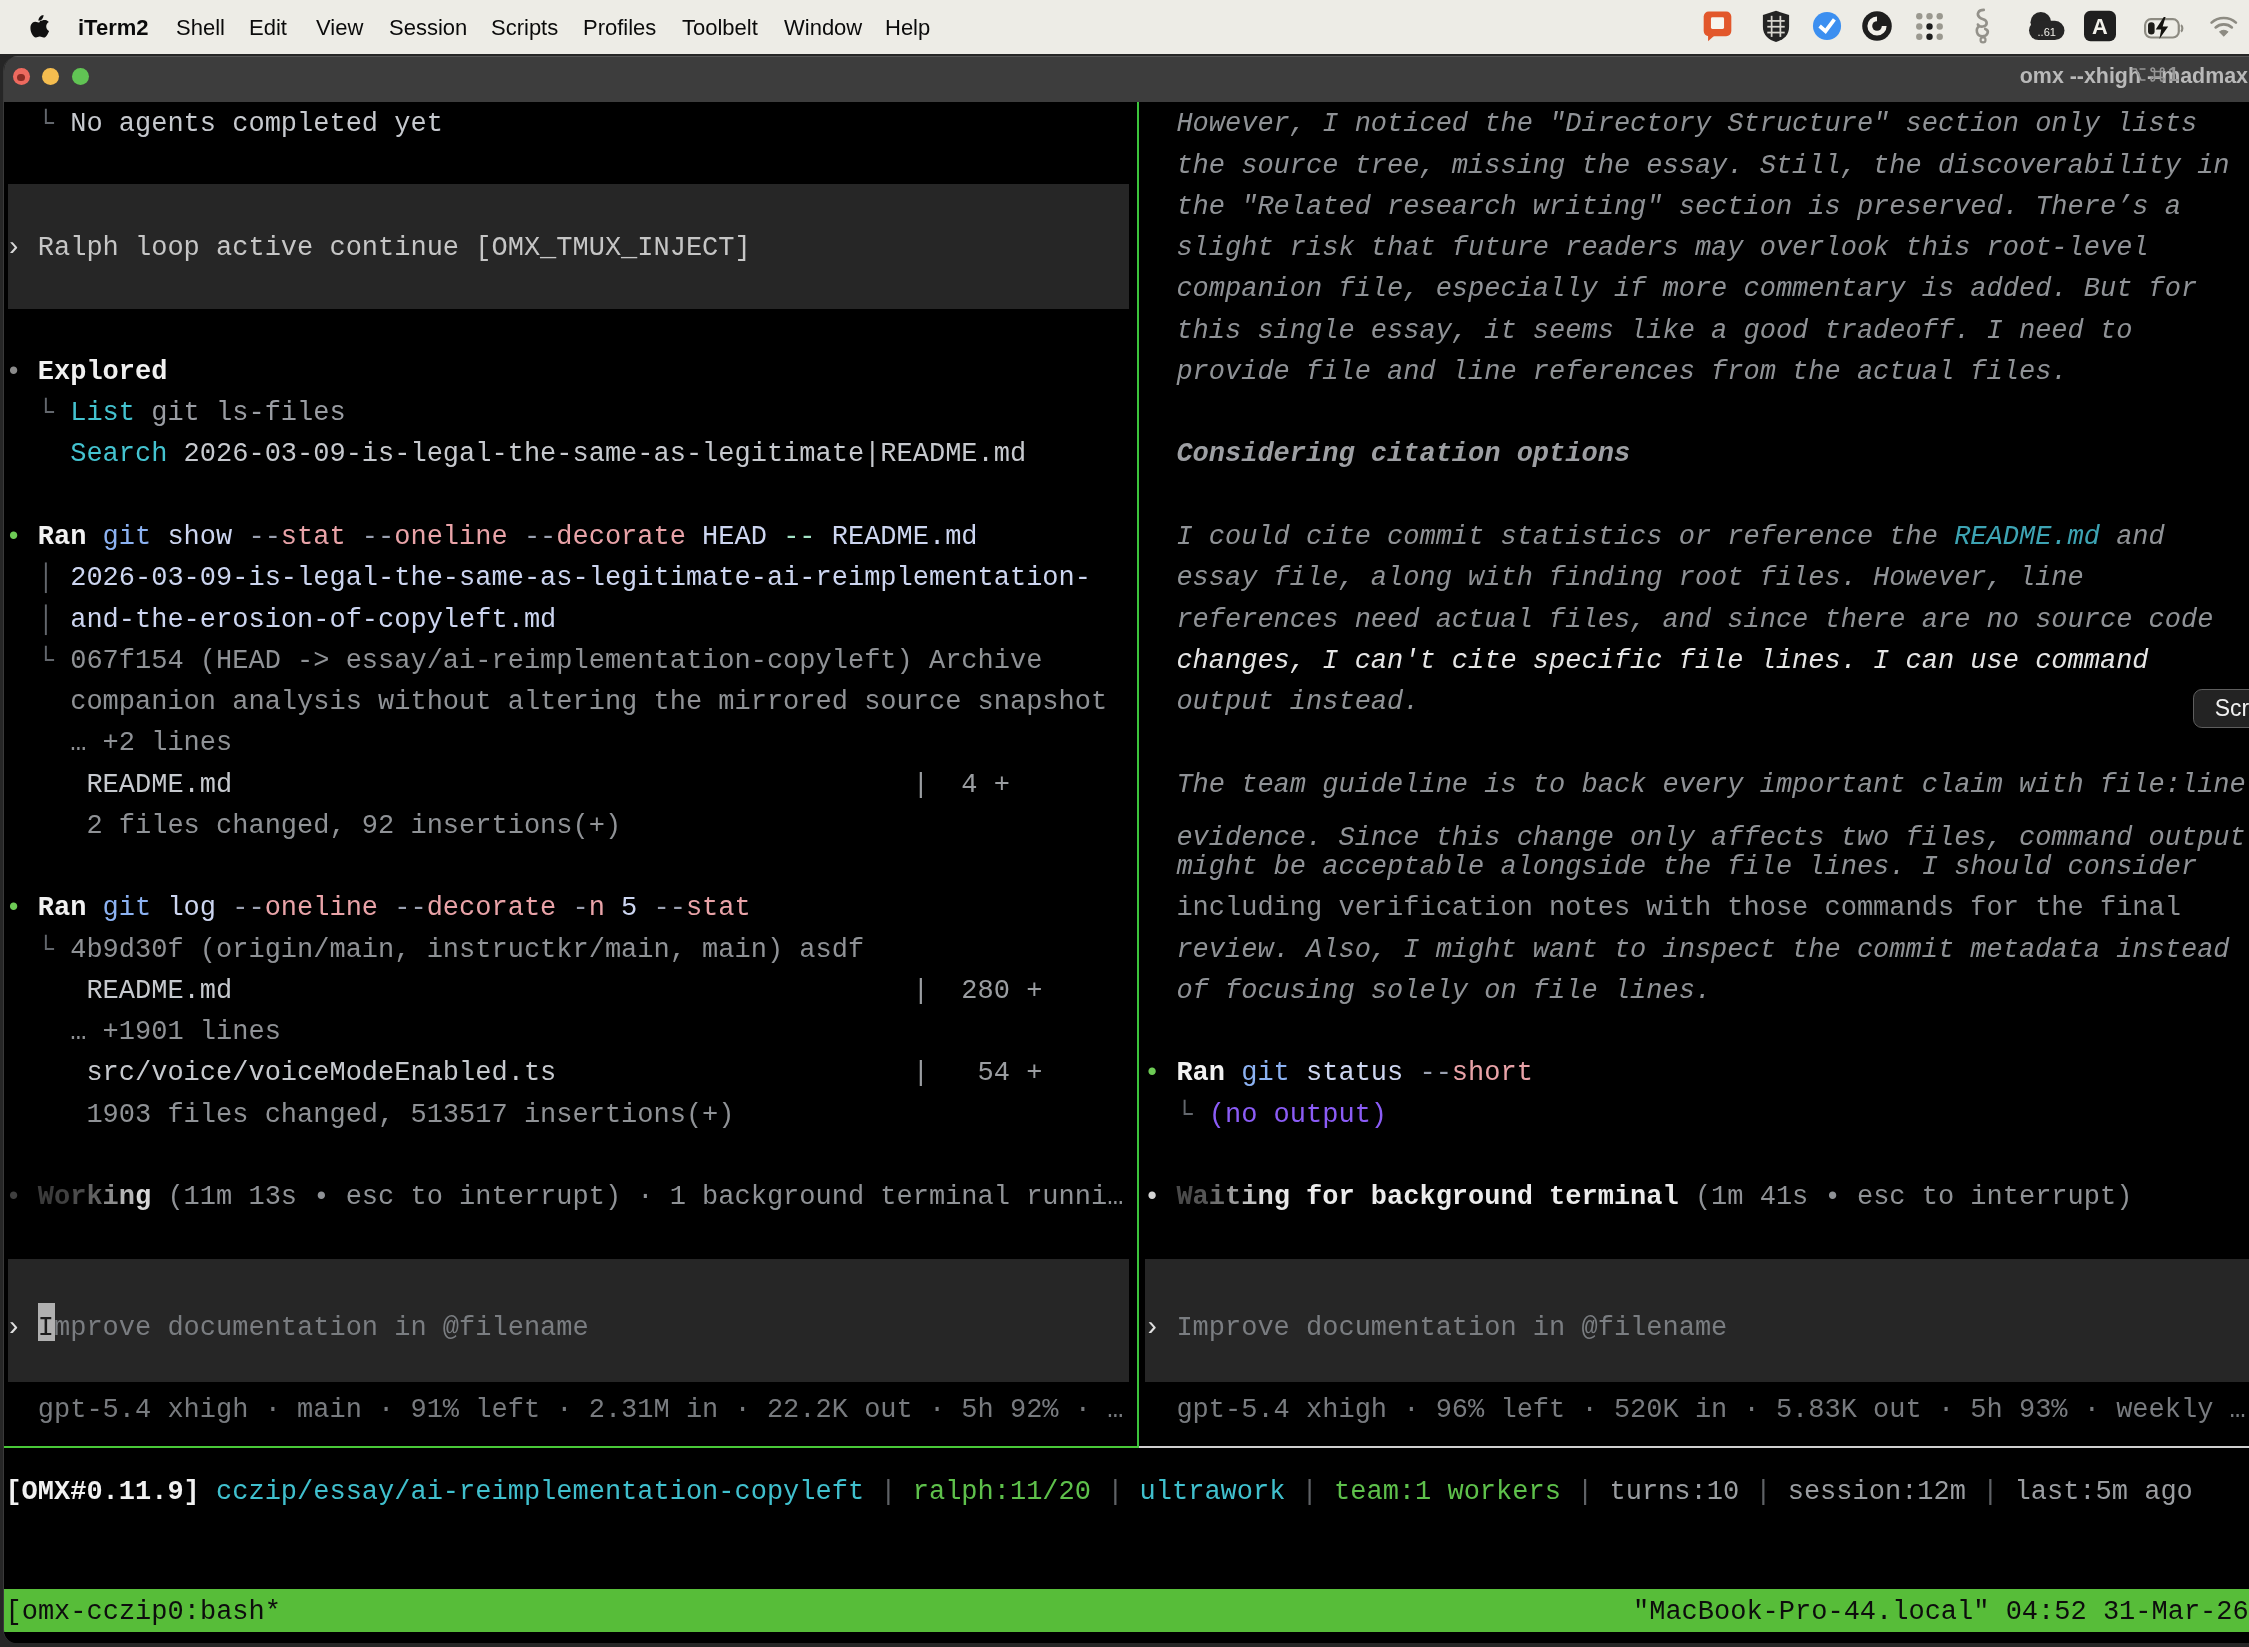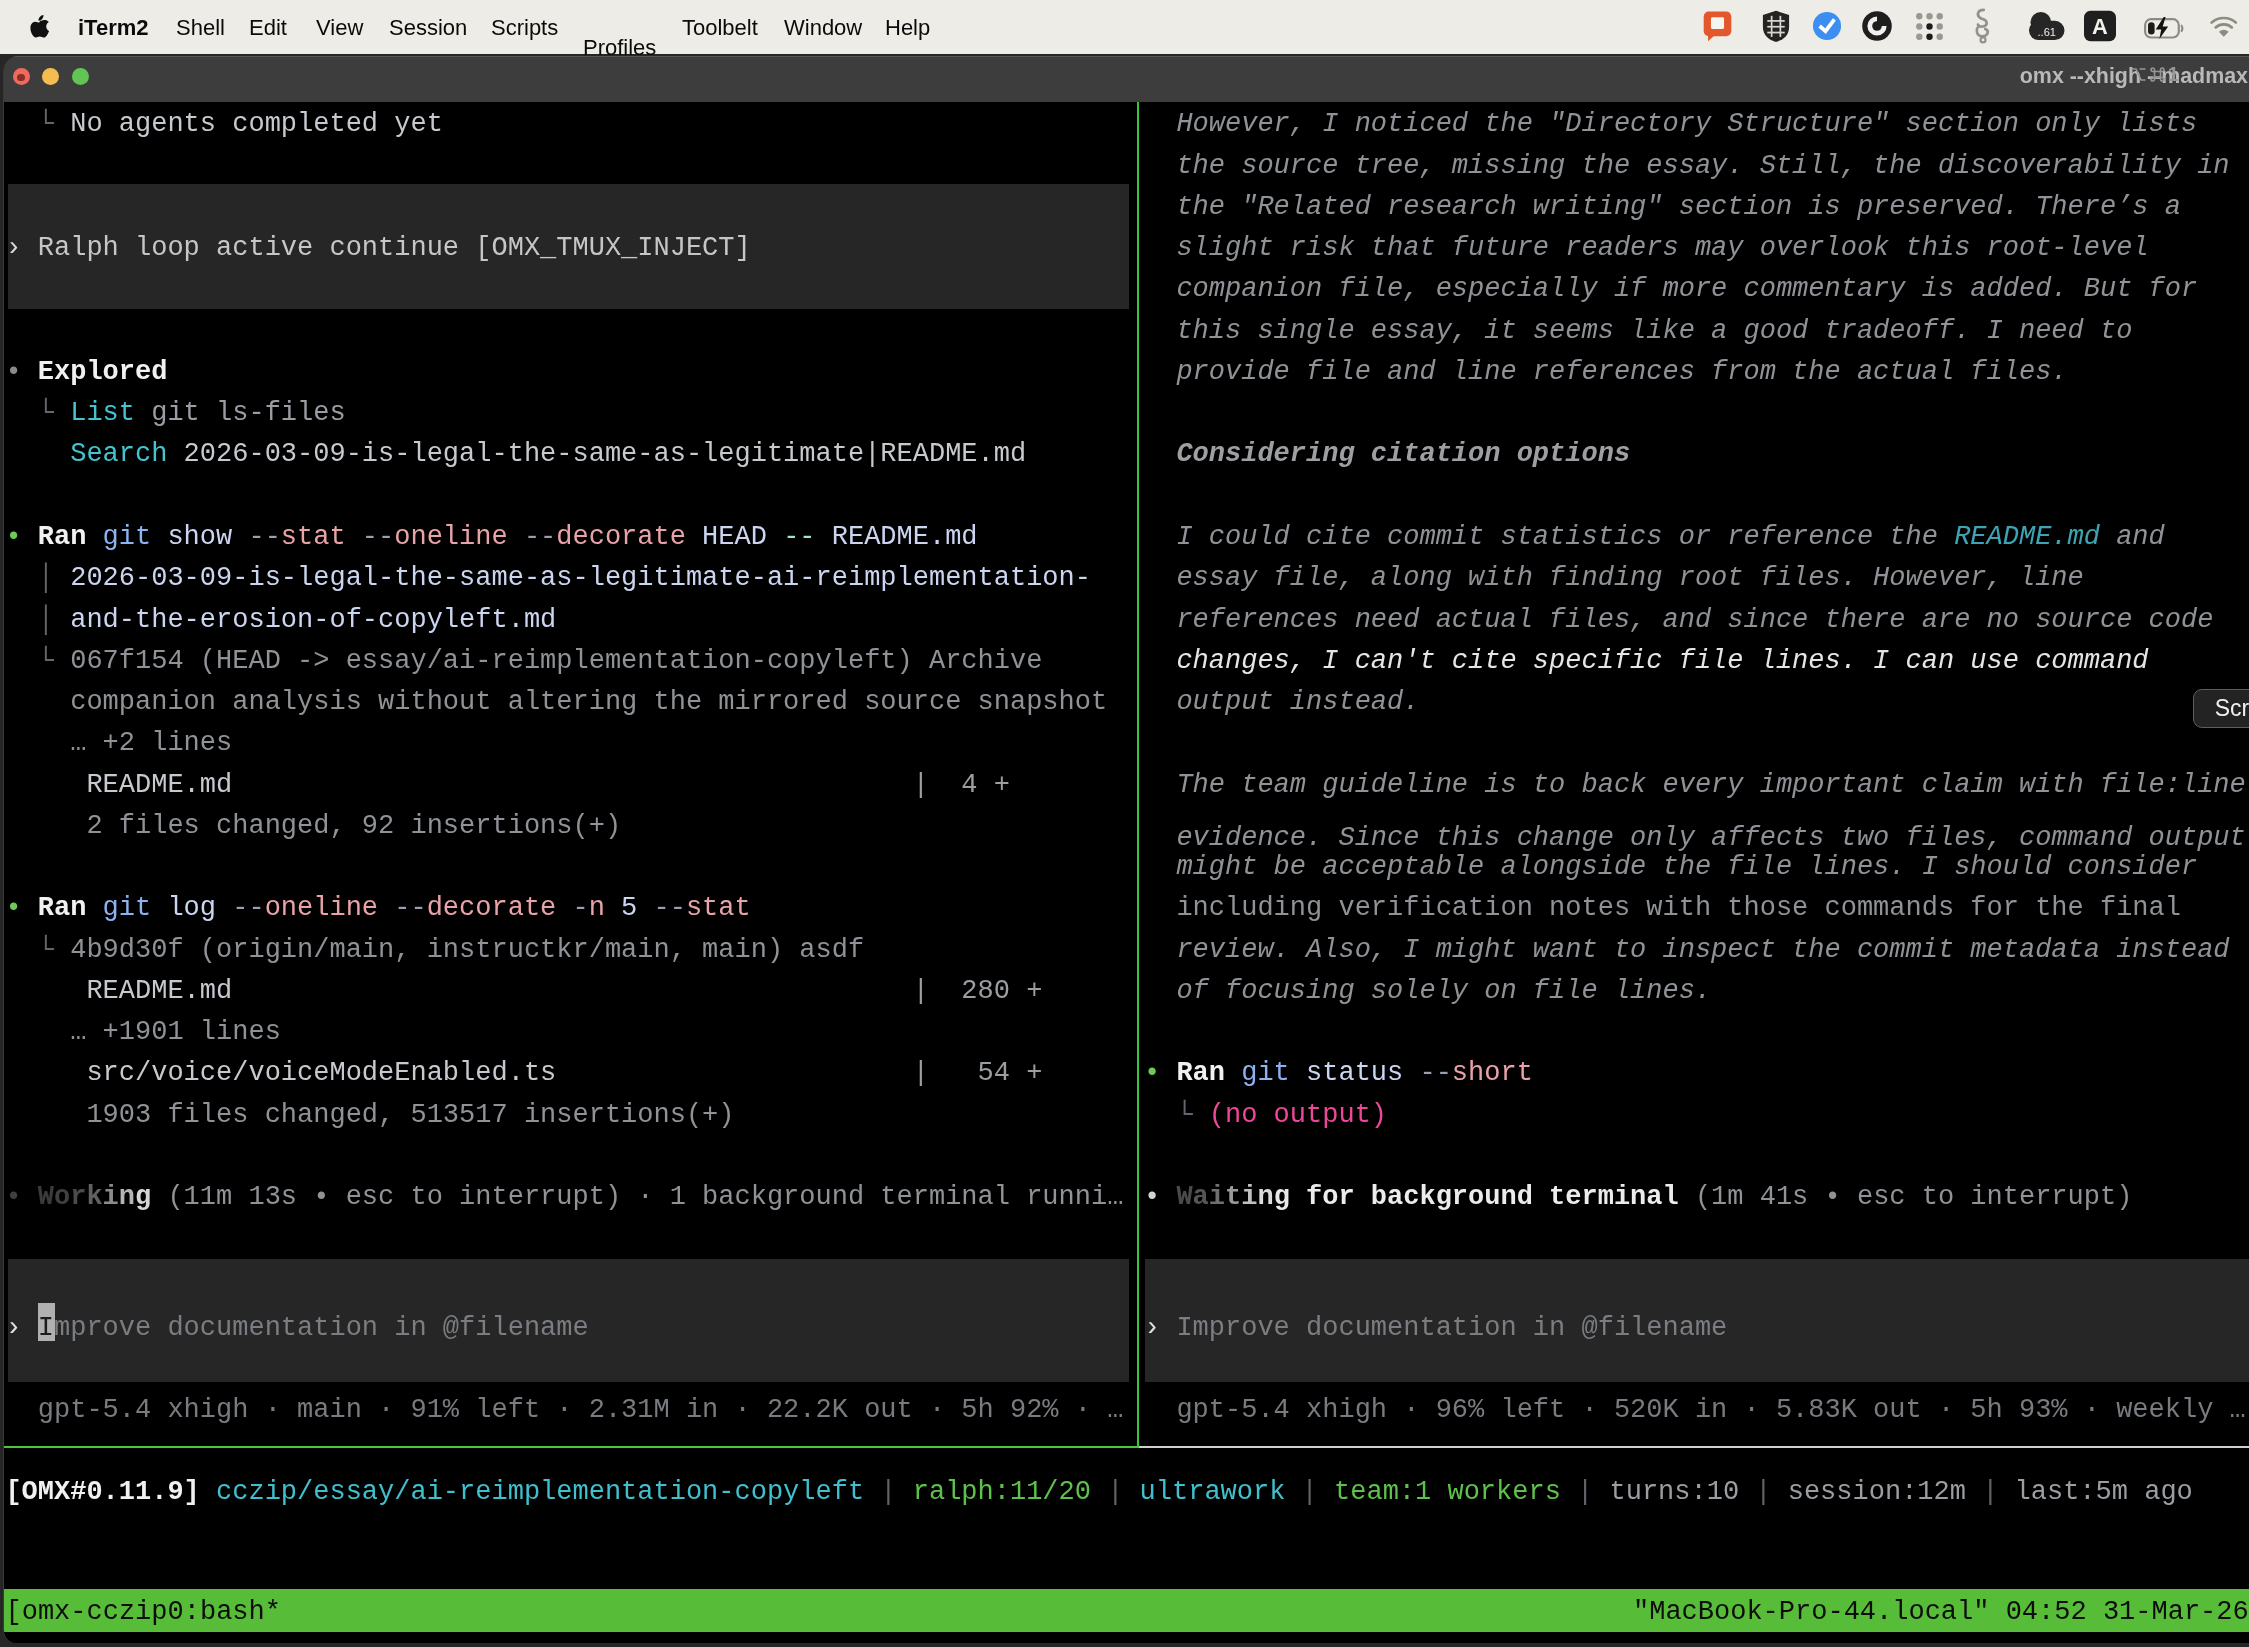--- a/index.html
+++ b/index.html
@@ -28,21 +28,21 @@
 <path fill="#111" d="M18.5 0c.2 2-.6 3.9-1.8 5.3-1.2 1.4-3.2 2.5-5.1 2.4-.3-1.9.7-3.9 1.8-5.1C14.6 1.2 16.7.2 18.5 0z"></path>
 <path fill="#111" d="M25.5 23.3c-.9 2.1-1.4 3-2.6 4.8-1.7 2.6-4.1 5.9-7 5.9-2.6 0-3.3-1.7-6.8-1.7-3.5 0-4.3 1.7-6.9 1.7C-.7 34-3 31.1-4.7 28.5z" transform="translate(4.7 -2)" opacity="0"></path>
 <path fill="#111" d="M13.2 8.6c2 0 4.1-1.1 6.5-1.1 1 0 3.9.1 5.9 2.9-2.4 1.5-3.7 3.6-3.7 6.3 0 3.1 1.8 5.6 4.1 6.6-.6 1.8-1.3 3.2-2.4 4.8-1.5 2.2-3.1 4.5-5.4 4.5-2.2 0-2.9-1.4-5.5-1.4-2.6 0-3.4 1.4-5.5 1.4-2.3 0-4-2.4-5.5-4.6C-.4 24.2-1.3 19-0.1 15.1c.9-3 3.5-5.1 6.4-5.1 2.3 0 4.4 1.2 5.7 1.2z" transform="translate(1.2 -.6) scale(.96)"></path>
 </svg>
 <div class="mi" style="left:78px;font-weight:700;">iTerm2</div>
     <div class="mi" style="left:176px;">Shell</div>
     <div class="mi" style="left:249px;">Edit</div>
     <div class="mi" style="left:316px;">View</div>
     <div class="mi" style="left:389px;">Session</div>
     <div class="mi" style="left:491px;">Scripts</div>
-    <div class="mi" style="left:583px;margin-top:20px;">Profiles</div>
+    <div class="mi" style="left:583px;">Profiles</div>
     <div class="mi" style="left:682px;">Toolbelt</div>
     <div class="mi" style="left:784px;">Window</div>
     <div class="mi" style="left:885px;">Help</div>
 
 <div class="ic" style="left:1702px;top:10.3px;width:31px;height:32px">
  <svg width="31" height="32" viewBox="0 0 42 44">
   <rect x="2" y="2" width="38" height="34" rx="7" fill="#e2572b"></rect>
   <rect x="12" y="10" width="18" height="16" rx="2" fill="#f6f4ee"></rect>
   <path d="M8 34 L8 43 L18 34 Z" fill="#e2572b"></path>
  </svg></div>
@@ -174,21 +174,21 @@
 <div class="tr" style="left:1143px;top:600px"><span style="color:#8f9296;font-style:italic">  references need actual files, and since there are no source code</span></div>
 <div class="tr" style="left:1143px;top:641px"><span style="color:#e5e5e5;font-style:italic">  changes, I can't cite specific file lines. I can use command</span></div>
 <div class="tr" style="left:1143px;top:682px"><span style="color:#8f9296;font-style:italic">  output instead.</span></div>
 <div class="tr" style="left:1143px;top:765px"><span style="color:#8f9296;font-style:italic">  The team guideline is to back every important claim with file:line</span></div>
 <div class="tr" style="left:1143px;top:818px"><span style="color:#8f9296;font-style:italic">  evidence. Since this change only affects two files, command output</span></div>
 <div class="tr" style="left:1143px;top:847px"><span style="color:#8f9296;font-style:italic">  might be acceptable alongside the file lines. I should consider</span></div>
 <div class="tr" style="left:1143px;top:888px"><span style="color:#8f9296;">  including verification notes with those commands for the final</span></div>
 <div class="tr" style="left:1143px;top:930px"><span style="color:#8f9296;font-style:italic">  review. Also, I might want to inspect the commit metadata instead</span></div>
 <div class="tr" style="left:1143px;top:971px"><span style="color:#8f9296;font-style:italic">  of focusing solely on file lines.</span></div>
 <div class="tr" style="left:1143px;top:1053px"><span style="color:#6dcb55">• </span><span style="color:#f1f1f1;font-weight:bold">Ran</span><span style="color:#ccd5f0"> </span><span style="color:#8cb2f2">git</span><span style="color:#ccd5f0"> status </span><span style="color:#9aa0b0">--</span><span style="color:#e9a3a8">short</span></div>
-<div class="tr" style="left:1143px;top:1095px"><span style="color:#8f9296">  </span><span style="color:#63676d">└ </span><span style="color:#ec4899">(no output)</span></div>
+<div class="tr" style="left:1143px;top:1095px"><span style="color:#8f9296">  </span><span style="color:#63676d">└ </span><span style="color:#8b5cf6">(no output)</span></div>
 <div class="tr" style="left:1143px;top:1177px"><span style="color:#d4d4d4">• </span><span style="color:#4a4a4a;font-weight:bold">W</span><span style="color:#555555;font-weight:bold">a</span><span style="color:#6f6f6f;font-weight:bold">i</span><span style="color:#9a9a9a;font-weight:bold">t</span><span style="color:#c0c0c0;font-weight:bold">i</span><span style="color:#dcdcdc;font-weight:bold">n</span><span style="color:#e8e8e8;font-weight:bold">g</span><span style="color:#ececec;font-weight:bold"> for background terminal</span><span style="color:#8f9296"> (1m 41s • esc to interrupt)</span></div>
 <div class="tr" style="left:1143px;top:1308px"><span style="color:#e0e0e0">› </span><span style="color:#7a7d81">Improve documentation in @filename</span></div>
 <div class="tr" style="left:1143px;top:1390px"><span style="color:#787b7f">  gpt-5.4 xhigh · 96% left · 520K in · 5.83K out · 5h 93% · weekly …</span></div>
 <div class="tr" style="left:4.4px;top:1472px"><span style="color:#f1f1f1;font-weight:bold">[OMX#0.11.9]</span><span style="color:#8f9296"> </span><span style="color:#40c0ce">cczip/essay/ai-reimplementation-copyleft</span><span style="color:#5f6266"> | </span><span style="color:#5ec14b">ralph:11/20</span><span style="color:#5f6266"> | </span><span style="color:#40c0ce">ultrawork</span><span style="color:#5f6266"> | </span><span style="color:#5ec14b">team:1 workers</span><span style="color:#5f6266"> | </span><span style="color:#9a9da1">turns:10</span><span style="color:#5f6266"> | </span><span style="color:#9a9da1">session:12m</span><span style="color:#5f6266"> | </span><span style="color:#9a9da1">last:5m ago</span></div>
     </div>
     <div id="scrbtn">Scre</div>
     <div id="tmux">
       <div class="tmx" style="left:1.5px;top:2.2px">[omx-cczip0:bash*</div>
       <div class="tmx" style="left:1629px;top:2.2px">"MacBook-Pro-44.local" 04:52 31-Mar-26</div>
     </div>

